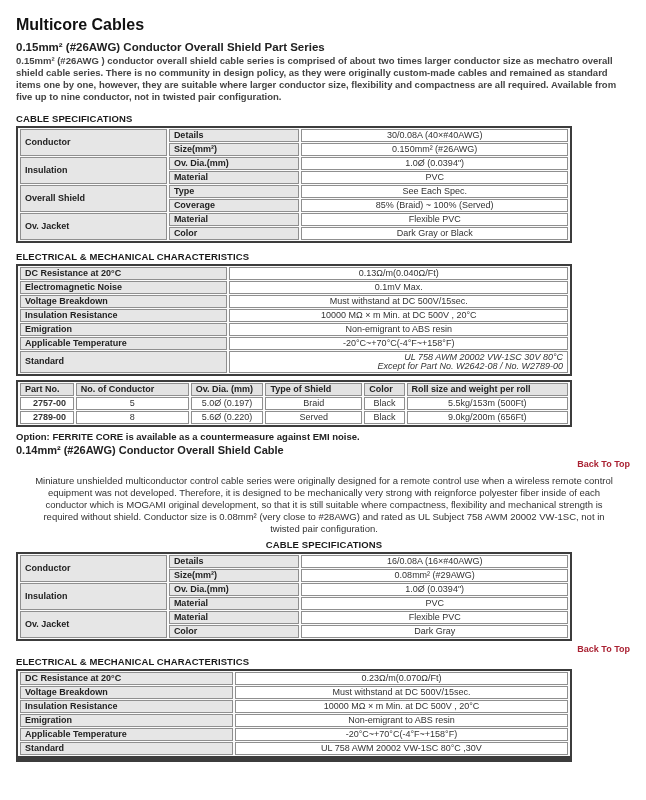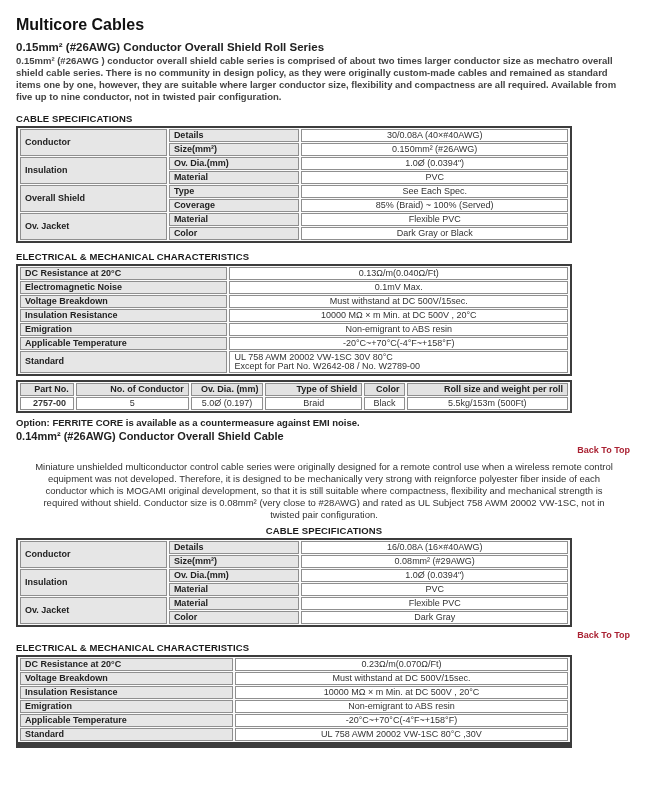--- a/index.html
+++ b/index.html
@@ -21,43 +21,43 @@
     border:2px solid #3c3c3c; border-collapse:separate; border-spacing:2px 1px;
     background:#fbfbfb;
   }
   td, th {
     border:1px solid #8f8f8f;
     font-size:9px; line-height:9px; padding:1px 4px;
     overflow:hidden; white-space:nowrap;
   }
   td.g, td.l { background:#e6e6e6; font-weight:bold; text-align:left; color:#222; }
   td.v { background:#ffffff; text-align:center; color:#333;margin-left:8px; }
-  th { background:#e2e2e2; font-weight:bold; text-align:right; color:#222; }
+  th { background:#e2e2e2; font-weight:bold; text-align:left; color:#222; }
   table.parts td { background:#ffffff; text-align:center; }
   table.parts td.pn { font-weight:bold;padding-left:9px; }
 
   .note1 { font-size:9.5px; font-weight:bold; color:#222; margin:4px 0 0 0; }
   .note2 { font-size:11px; font-weight:bold; color:#222; margin:2px 0 0 0; }
   .back {
     display:block; text-align:right; font-size:9px; font-weight:bold;
     color:#aa2233; text-decoration:none; margin:3px 2px 2px 0; cursor:pointer;
   }
   .intro2 {
     font-size:9.5px; font-weight:normal; line-height:1.26; color:#333;
     text-align:center; margin:6px 2px 5px 2px; padding:0 10px; white-space:normal;
   }
-  .std-line { text-align:left; }
+  .std-line { text-align:right;font-style:italic; }
 </style>
 </head>
 <body>
 
 <div class="page">
 
   <div class="title">Multicore Cables</div>
-  <div class="subtitle">0.15mm² (#26AWG) Conductor Overall Shield Roll Series</div>
+  <div class="subtitle">0.15mm² (#26AWG) Conductor Overall Shield Part Series</div>
   <p class="intro">0.15mm² (#26AWG ) conductor overall shield cable series is comprised of about two times larger conductor size as mechatro overall shield cable series. There is no community in design policy, as they were originally custom-made cables and remained as standard items one by one, however, they are suitable where larger conductor size, flexibility and compactness are all required. Available from five up to nine conductor, not in twisted pair configuration.</p>
 
   <div class="sec-h">CABLE SPECIFICATIONS</div>
   <table class="spec">
     <colgroup>
         <col style="width:27%">
         <col style="width:24%">
         <col style="width:49%">
       </colgroup>
     <tbody>
@@ -160,20 +160,28 @@
       <th>Roll size and weight per roll</th>
     </tr>
     <tr>
       <td class="pn">2757-00</td>
       <td>5</td>
       <td>5.0Ø (0.197)</td>
       <td>Braid</td>
       <td>Black</td>
       <td>5.5kg/153m (500Ft)</td>
     </tr>
+    <tr>
+      <td class="pn">2789-00</td>
+      <td>8</td>
+      <td>5.6Ø (0.220)</td>
+      <td>Served</td>
+      <td>Black</td>
+      <td>9.0kg/200m (656Ft)</td>
+    </tr>
   </tbody>
     </table>
 
   <div class="note1">Option: FERRITE CORE is available as a countermeasure against EMI noise.</div>
   <div class="note2">0.14mm² (#26AWG) Conductor Overall Shield Cable</div>
   <a class="back">Back To Top</a>
 
   <p class="intro2">Miniature unshielded multiconductor control cable series were originally designed for a remote control use when a wireless remote control equipment was not developed. Therefore, it is designed to be mechanically very strong with reignforce polyester fiber inside of each conductor which is MOGAMI original development, so that it is still suitable where compactness, flexibility and mechanical strength is required without shield. Conductor size is 0.08mm² (very close to #28AWG) and rated as UL Subject 758 AWM 20002 VW-1SC, not in twisted pair configuration.</p>
 
   <div class="sec-h center-h">CABLE SPECIFICATIONS</div>

